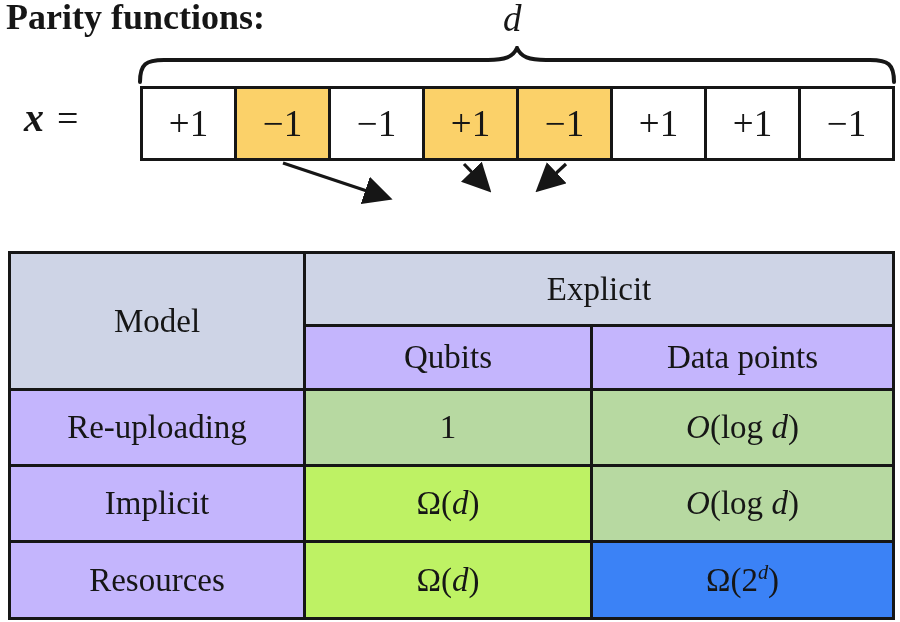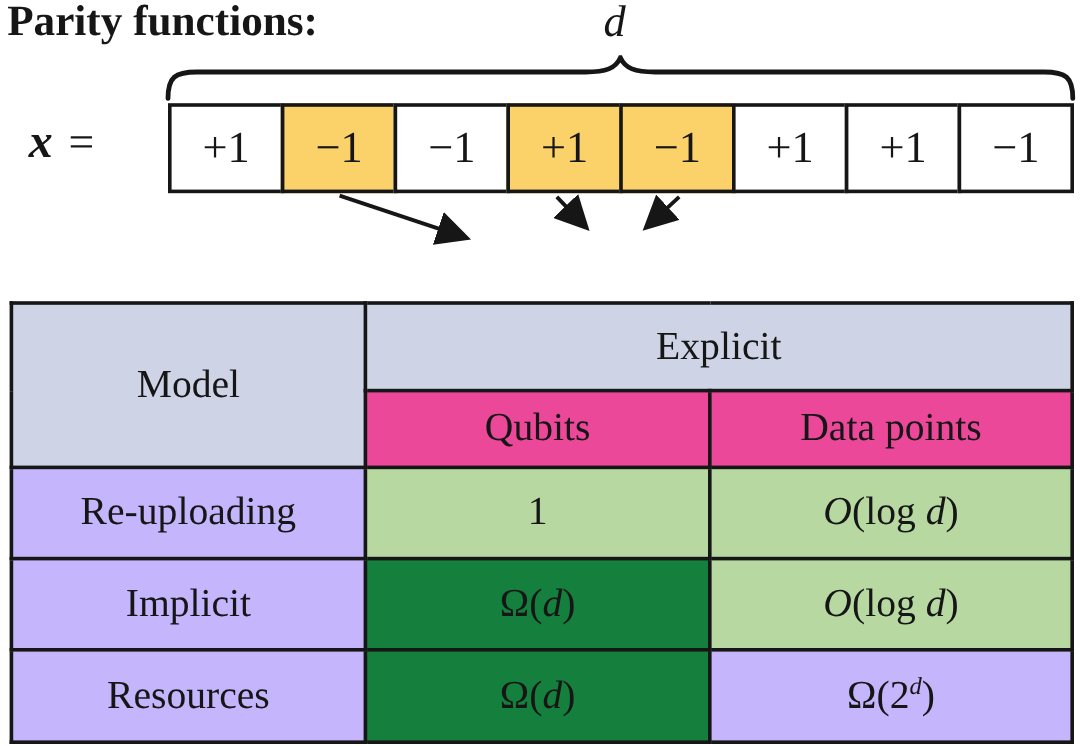--- a/index.html
+++ b/index.html
@@ -28,25 +28,25 @@
   .gx .eq{margin:0 11px;}
   
   table.res{
     position:absolute;left:8px;top:251px;border-collapse:collapse;table-layout:fixed;
   }
   table.res td,table.res th{
     border:3px solid #161616;text-align:center;vertical-align:middle;padding:0;
     font-size:33px;font-weight:normal;
   }
   .hdr{background:#ced4e6;font-weight:bold;}
-  .subhdr{background:#ec4899;}
+  .subhdr{background:#c4b5fd;}
   .modelcell{background:#c4b5fd;}
   td[data-tone="green"]{background:#b7d9a1;}
-  td[data-tone="yellow"]{background:#15803d;}
-  td[data-tone="red"]{background:#c4b5fd;}
+  td[data-tone="yellow"]{background:#bef264;}
+  td[data-tone="red"]{background:#3b82f6;}
   .val{font-size:34px;}
   .val i{font-style:italic;}
   .val .cal{font-style:italic;}
   .val sup{font-size:0.62em;font-style:italic;vertical-align:super;line-height:0;}
 </style>
 </head>
 <body>
 
 <div class="stage">
 

